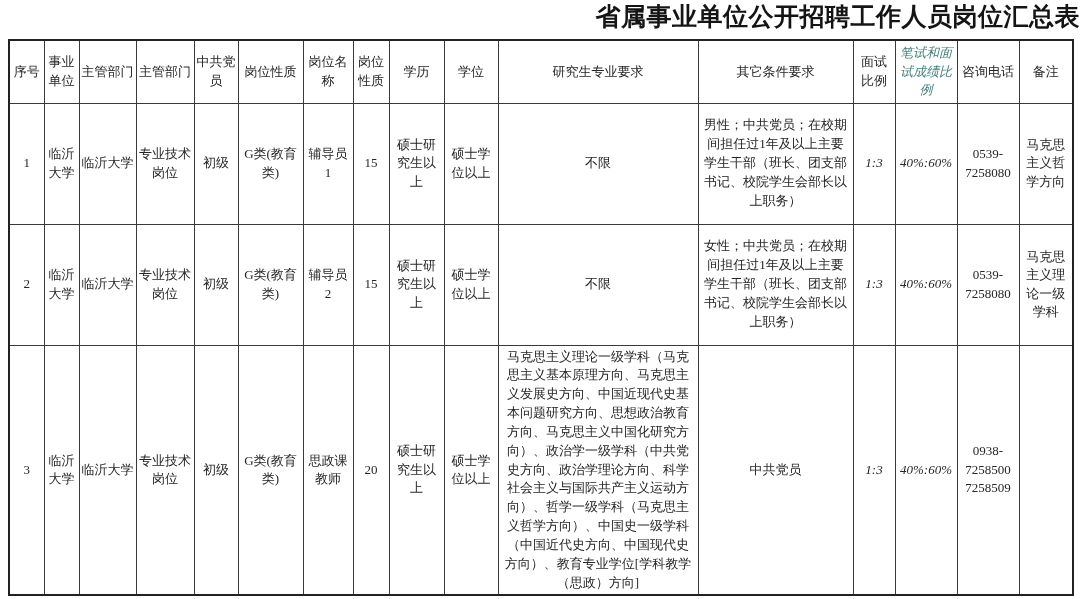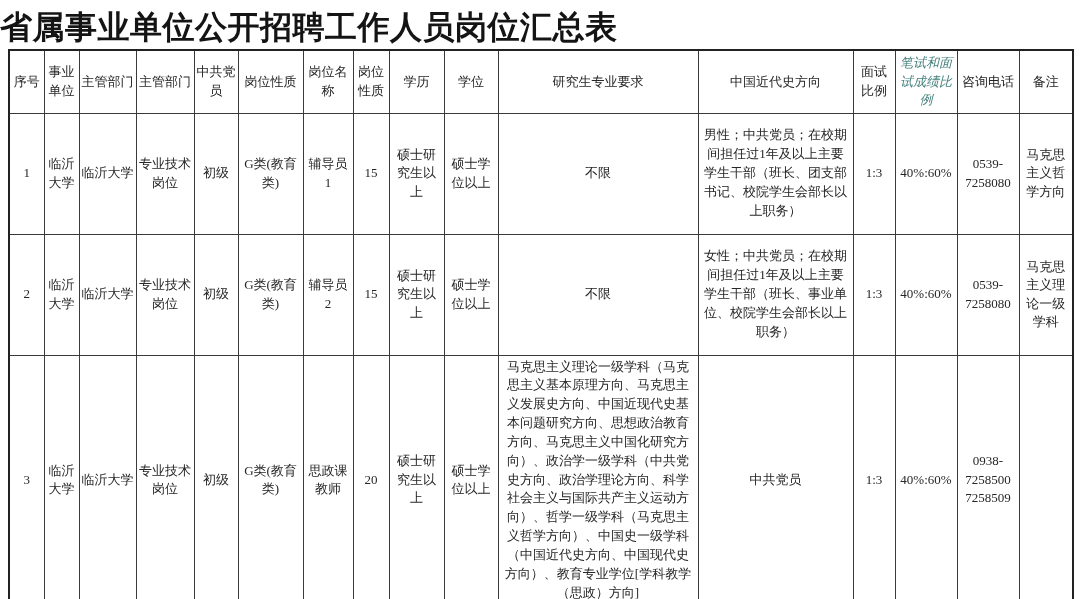--- a/index.html
+++ b/index.html
@@ -3,41 +3,41 @@
 <meta charset="utf-8">
 <style>
   html,body{margin:0;padding:0;}
   body{
     width:1080px;height:599px;background:#ffffff;
     font-family:"Liberation Serif","DejaVu Serif",serif;
     color:#262626;overflow:hidden;
   }
   .page{position:relative;width:1080px;height:599px;overflow:hidden;}
   .title{
-    margin:0;padding-top:10px;height:37px;
-    text-align:left;font-size:32px;font-weight:700;
+    margin:0;padding-top:0;height:37px;
+    text-align:right;font-size:25px;font-weight:700;
     letter-spacing:.5px;color:#141414;line-height:34px;
   }
   table.jobs{
     border-collapse:collapse;table-layout:fixed;
     width:1064px;margin:2px 0 0 8px;
     border:2px solid #222222;
   }
   .jobs th,.jobs td{
     border:1.5px solid #3a3a3a;
     text-align:center;vertical-align:middle;
     padding:1px 2px;
     font-size:13px;line-height:1.42;font-weight:400;
     overflow:hidden;word-break:break-word;
   }
   .jobs .r-head{height:63px;}
   .jobs .r-body{height:121px;}
   .jobs .r-body-tall{height:231px;}
   .jobs .c-score-ratio-h{color:#44807d;font-style:italic;}
-  .jobs .nw{white-space:nowrap;}
+  .jobs .nw{white-space:nowrap;font-style:italic;}
   .jobs .longtext{line-height:1.45;padding:2px 3px;margin-top:40px;}
 </style>
 </head>
 <body>
 
 <div class="page">
 
   <h1 class="title">省属事业单位公开招聘工作人员岗位汇总表</h1>
 
   <table class="jobs">
@@ -65,21 +65,21 @@
         <th>事业单位</th>
         <th>主管部门</th>
         <th>主管部门</th>
         <th>中共党员</th>
         <th>岗位性质</th>
         <th>岗位名称</th>
         <th>岗位性质</th>
         <th>学历</th>
         <th>学位</th>
         <th>研究生专业要求</th>
-        <th>中国近代史方向</th>
+        <th>其它条件要求</th>
         <th>面试比例</th>
         <th class="c-score-ratio-h">笔试和面试成绩比例</th>
         <th>咨询电话</th>
         <th>备注</th>
       </tr>
     </thead>
     <tbody>
       <tr class="r-body">
         <td>1</td>
         <td>临沂大学</td>
@@ -103,21 +103,21 @@
         <td>临沂大学</td>
         <td>临沂大学</td>
         <td>专业技术岗位</td>
         <td>初级</td>
         <td>G类(教育类)</td>
         <td>辅导员2</td>
         <td>15</td>
         <td>硕士研究生以上</td>
         <td>硕士学位以上</td>
         <td>不限</td>
-        <td class="longtext">女性；中共党员；在校期间担任过1年及以上主要学生干部（班长、事业单位、校院学生会部长以上职务）</td>
+        <td class="longtext">女性；中共党员；在校期间担任过1年及以上主要学生干部（班长、团支部书记、校院学生会部长以上职务）</td>
         <td class="nw">1:3</td>
         <td class="nw">40%:60%</td>
         <td>0539-7258080</td>
         <td>马克思主义理论一级学科</td>
       </tr>
       <tr class="r-body-tall">
         <td>3</td>
         <td>临沂大学</td>
         <td>临沂大学</td>
         <td>专业技术岗位</td>

